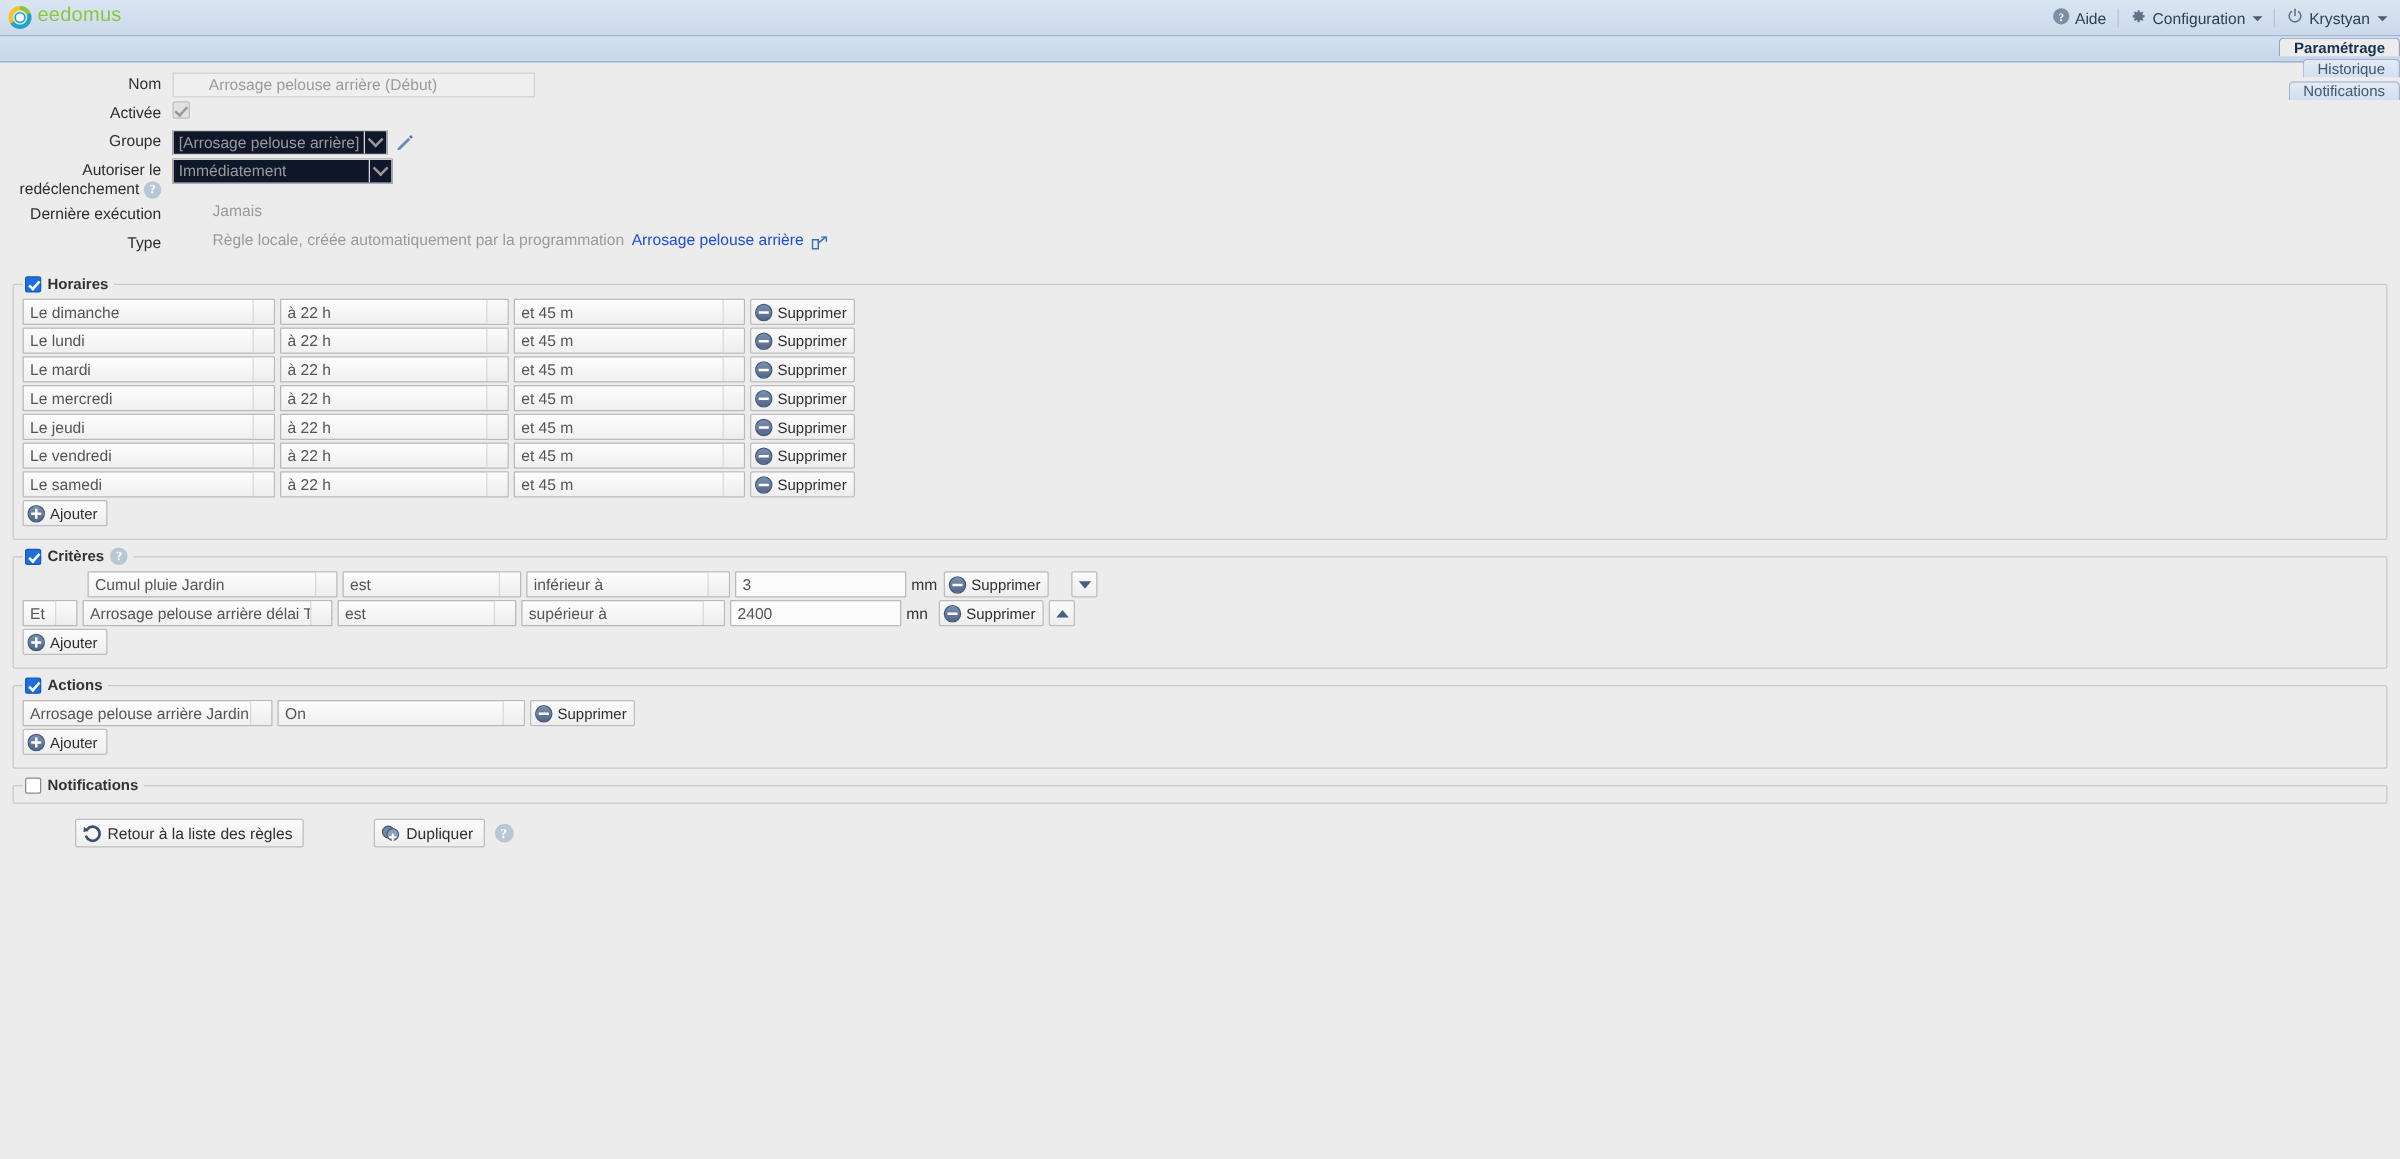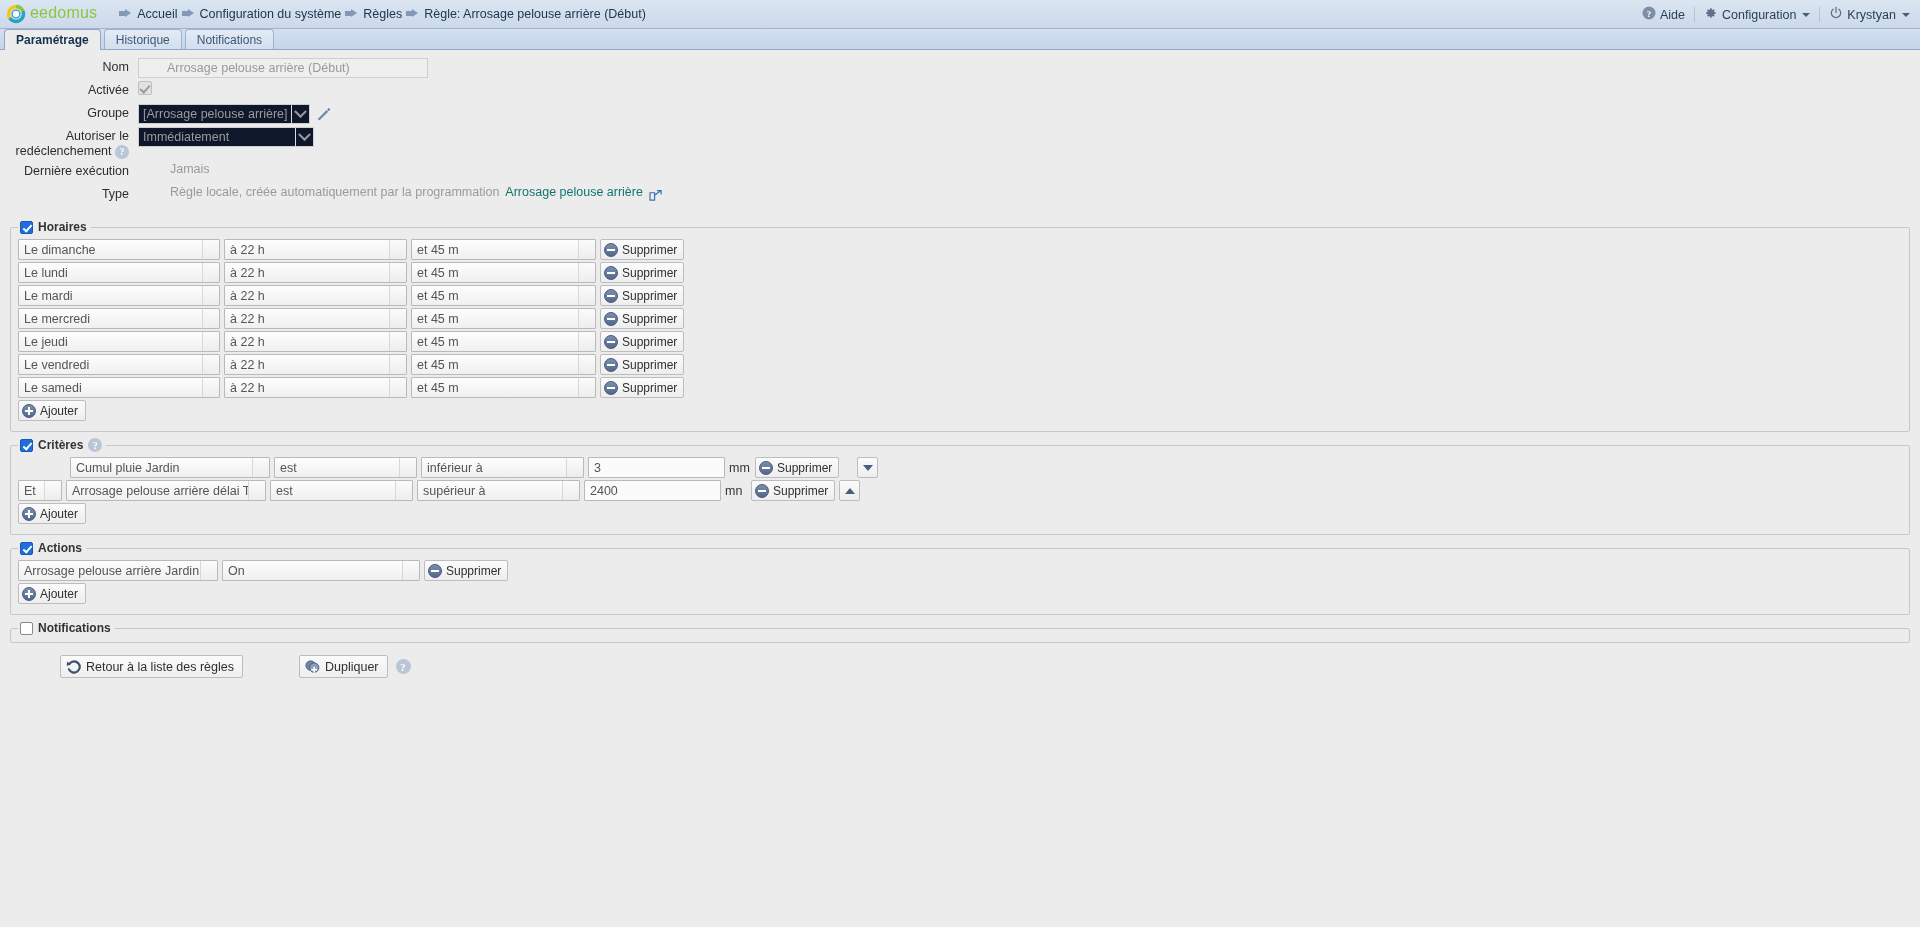--- a/index.html
+++ b/index.html
@@ -82,20 +82,21 @@
 
   
   .tabstrip {
     height: 21px;
     background: linear-gradient(#d4e0f0, #c6d5e9);
     border-bottom: 1px solid #8fa7c4;
     display: flex;
     align-items: flex-end;
     padding-left: 4px;
     gap: 3px;
+    flex-direction: column;
   }
   .tab {
     height: 20px;
     padding: 0 11px;
     font-size: 12px;
     display: flex;
     align-items: center;
     border: 1px solid #9fb2cb;
     border-bottom: none;
     border-radius: 4px 4px 0 0;
@@ -202,21 +203,21 @@
     background: #b9c6d6;
     color: #fff;
     font-size: 10px;
     font-weight: bold;
     display: inline-flex;
     align-items: center;
     justify-content: center;
     font-family: "Liberation Serif", serif;
     vertical-align: middle;
   }
-  a.link { color: #0f766e; text-decoration: none; font-size: 12.5px; }
+  a.link { color: #1d4ed8; text-decoration: none; font-size: 12.5px; }
   .extlink { display: inline-block; width: 13px; height: 11px; vertical-align: -1px; }
 
   
   fieldset.box {
     margin: 6px 10px 0 10px;
     border: 1px solid #c8c8c8;
     border-radius: 2px;
     padding: 5px 7px 8px 7px;
     background: transparent;
   }
@@ -409,38 +410,20 @@
         <circle cx="12" cy="12" r="9" fill="none" stroke="#f5c518" stroke-width="4"></circle>
         <path d="M12 3 a9 9 0 0 1 8.3 5.5" fill="none" stroke="#8cc63e" stroke-width="4"></path>
         <path d="M20.3 8.5 a9 9 0 0 1 -8.3 12.5 a9 9 0 0 1 -7.5 -4" fill="none" stroke="#1fa3d6" stroke-width="4"></path>
         <circle cx="12" cy="12" r="4.6" fill="#ffffff"></circle>
         <circle cx="12" cy="12" r="4.6" fill="none" stroke="#1fa3d6" stroke-width="1.6"></circle>
       </svg>
     </span>
     <span class="logo-text">eedomus</span>
   </div>
 
-  <div class="crumbs">
-    <span class="crumb">
-      <i class="crumb-arrow"></i>
-      <span class="crumb-label">Accueil</span>
-    </span>
-    <span class="crumb">
-      <i class="crumb-arrow"></i>
-      <span class="crumb-label">Configuration du système</span>
-    </span>
-    <span class="crumb">
-      <i class="crumb-arrow"></i>
-      <span class="crumb-label">Règles</span>
-    </span>
-    <span class="crumb">
-      <i class="crumb-arrow"></i>
-      <span class="crumb-label">Règle: Arrosage pelouse arrière (Début)</span>
-    </span>
-  </div>
 
   <div class="topright">
     <span class="tr-item">
       <span>
         <svg width="14" height="14" viewBox="0 0 14 14">
           <circle cx="7" cy="7" r="6.5" fill="#7d8fa6"></circle>
           <text x="7" y="10.5" font-size="9" font-family="Liberation Serif, serif" fill="#fff" text-anchor="middle" font-weight="bold">?</text>
         </svg>
       </span>
       <span>Aide</span>

